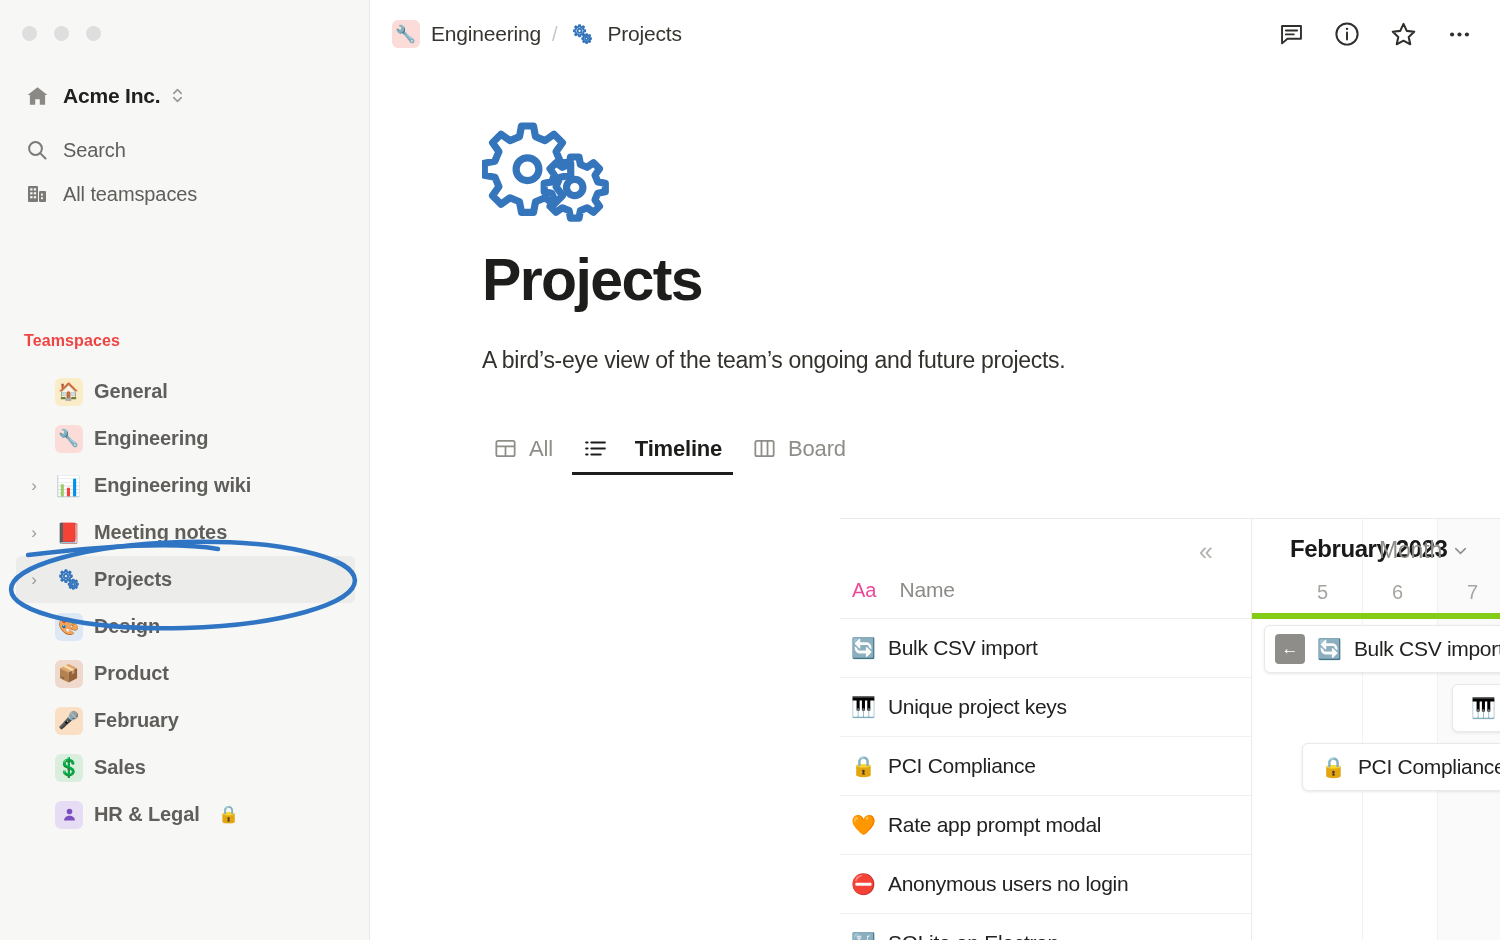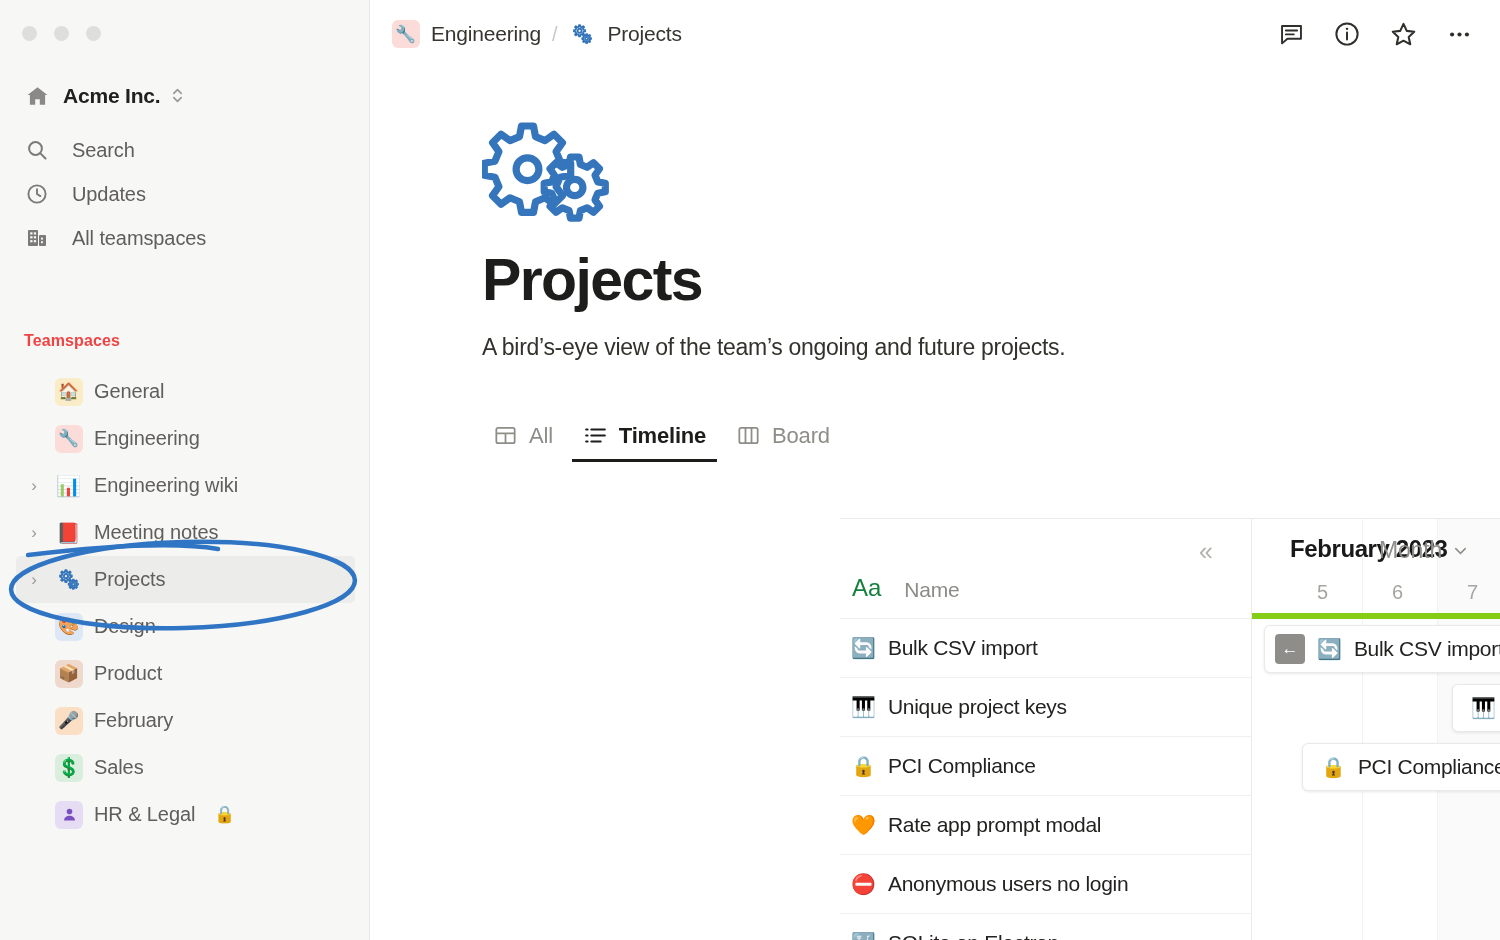--- a/index.html
+++ b/index.html
@@ -25,21 +25,21 @@
   .ws-row {
     position: absolute; top: 76px; left: 16px; right: 14px;
     height: 40px; display: flex; align-items: center; gap: 13px;
     padding: 0 8px; border-radius: 5px; cursor: pointer;
   }
   .ws-name { font-size: 21px; font-weight: 700; color: #202020; letter-spacing: -.2px; }
   .ws-chev { color: #9b9a97; font-size: 15px; line-height: 1; margin-left: -2px; }
 
   .nav-block { position: absolute; top: 128px; left: 16px; right: 14px; }
   .nav-item {
-    display: flex; align-items: center; gap: 22px;
+    display: flex; align-items: center; gap: 13px;
     height: 44px; padding: 0 8px; border-radius: 5px; cursor: pointer;
   }
   .nav-item .lbl { font-size: 20px; color: #5f5e5b; letter-spacing: -.1px; }
   .nav-ico { width: 26px; height: 26px; flex: 0 0 26px; display: flex; align-items: center; justify-content: center; color: #7b7a77; }
 
   .section-label {
     position: absolute; top: 332px; left: 24px;
     font-size: 16px; font-weight: 600; color: #ef4444; letter-spacing: .1px;
   }
 
@@ -55,61 +55,61 @@
   }
   .chev.blank { visibility: hidden; }
   .emoji-box {
     width: 28px; height: 28px; flex: 0 0 28px; border-radius: 6px;
     display: flex; align-items: center; justify-content: center; font-size: 17px;
   }
   .plain-ico {
     width: 28px; height: 28px; flex: 0 0 28px;
     display: flex; align-items: center; justify-content: center; font-size: 20px;
   }
-  .team-item .lbl { font-size: 20px; color: #5f5e5b; letter-spacing: -.1px; white-space: nowrap; }
+  .team-item .lbl { font-size: 20px; color: #5f5e5b; letter-spacing: -.1px; white-space: nowrap; font-weight: bold; }
   .lock-suffix { font-size: 17px; margin-left: 8px; }
 
   
   #annot { position: absolute; left: 2px; top: 524px; width: 366px; height: 112px; pointer-events: none; }
 
   
   #main { flex: 1 1 auto; position: relative; background: #fff; height: 940px; overflow: hidden; }
 
   #topbar { height: 68px; display: flex; align-items: center; padding: 0 26px 0 22px; }
   .crumb { display: flex; align-items: center; gap: 11px; cursor: pointer; }
   .crumb .lbl { font-size: 21px; color: #37352f; letter-spacing: -.2px; }
   .crumb-sep { color: #c9c8c5; font-size: 20px; margin: 0 11px; }
   .top-actions { margin-left: auto; display: flex; align-items: center; gap: 26px; }
   .top-btn { width: 30px; height: 30px; display: flex; align-items: center; justify-content: center; cursor: pointer; color: #2f2f2c; }
 
   #page { padding: 54px 0 0 112px; }
   #page-icon { font-size: 0; line-height: 0; margin-bottom: 26px; }
   #page-title { font-size: 59px; font-weight: 700; color: #1d1d1b; letter-spacing: -1.6px; line-height: 1.05; }
-  #page-desc { margin-top: 22px; font-size: 23px; color: #33312c; letter-spacing: -.3px; }
+  #page-desc { margin-top: 35px; font-size: 23px; color: #33312c; letter-spacing: -.3px; }
 
   
   #tabs { margin-top: 62px; display: flex; align-items: flex-start; gap: 8px; height: 54px; }
   .tab {
     display: flex; align-items: center; gap: 11px; padding: 0 11px 13px 11px;
     cursor: pointer; position: relative;
   }
   .tab .lbl { font-size: 22px; color: #8e8d88; letter-spacing: -.2px; }
-  .tab.active .lbl { color: #1d1d1b; font-weight: 700; }
+  .tab.active .lbl { color: #1d1d1b; font-weight: 700; margin-left: 16px; }
   .tab.active::after {
     content: ""; position: absolute; left: 0; right: 0; bottom: 0; height: 3px; background: #1d1d1b;
   }
   .tab-ico { color: #8e8d88; display: flex; align-items: center; }
   .tab.active .tab-ico { color: #1d1d1b; }
 
   
   #tl { position: absolute; left: 470px; right: 0; top: 518px; bottom: 0; border-top: 1px solid #eaeae8; display: flex; }
   #tl-left { width: 412px; flex: 0 0 412px; border-right: 1px solid #eaeae8; position: relative; }
   #collapse { position: absolute; right: 38px; top: 20px; color: #b4b3af; font-size: 25px; cursor: pointer; line-height: 1; }
   #name-head { height: 100px; display: flex; align-items: flex-end; padding: 0 0 16px 12px; gap: 11px; border-bottom: 1px solid #eeeeec; }
-  #name-head .aa { font-size: 24px; color: #15803d; }
+  #name-head .aa { font-size: 20px; color: #ec4899; }
   #name-head .nm { font-size: 21px; color: #8c8b87; letter-spacing: -.2px; margin-left: 12px; }
   .row { height: 59px; display: flex; align-items: center; gap: 12px; padding-left: 12px; border-bottom: 1px solid #f0f0ee; }
   .row .rico { font-size: 20px; width: 24px; flex: 0 0 24px; display: flex; align-items: center; justify-content: center; }
   .row .rlbl { font-size: 21px; color: #232221; letter-spacing: -.3px; white-space: nowrap; }
 
   #tl-right { flex: 1 1 auto; position: relative; overflow: hidden; }
   #tl-head { height: 100px; position: relative; border-bottom: 6px solid #84cc16; }
   #month { position: absolute; left: 38px; top: 16px; font-size: 24px; font-weight: 700; color: #19191a; letter-spacing: -.4px; }
   #scale { position: absolute; right: 30px; top: 18px; display: flex; align-items: center; gap: 9px; cursor: pointer; }
   #scale .lbl { font-size: 23px; color: #8e8d88; letter-spacing: -.2px; }
@@ -165,29 +165,20 @@
         <span class="nav-ico">
           <svg width="24" height="24" viewBox="0 0 24 24" fill="none" stroke="#7b7a77" stroke-width="2" stroke-linecap="round">
               <circle cx="10.5" cy="10.5" r="6.4"></circle>
               <path d="M15.4 15.4 20.5 20.5"></path>
             </svg>
         </span>
         <span class="lbl">Search</span>
       </div>
       <div class="nav-item">
         <span class="nav-ico">
-          <svg width="24" height="24" viewBox="0 0 24 24" fill="none" stroke="#7b7a77" stroke-width="1.9" stroke-linecap="round">
-              <circle cx="12" cy="12" r="8.6"></circle>
-              <path d="M12 7.2V12l3.4 2.1"></path>
-            </svg>
-        </span>
-        <span class="lbl">Updates</span>
-      </div>
-      <div class="nav-item">
-        <span class="nav-ico">
           <svg width="24" height="24" viewBox="0 0 24 24" fill="#7b7a77">
               <rect x="3" y="4" width="10" height="16" rx="1"></rect>
               <rect x="14" y="9" width="7" height="11" rx="1"></rect>
               <rect x="5.2" y="6.3" width="2.3" height="2.2" fill="#f7f7f5"></rect>
               <rect x="8.8" y="6.3" width="2.3" height="2.2" fill="#f7f7f5"></rect>
               <rect x="5.2" y="10.2" width="2.3" height="2.2" fill="#f7f7f5"></rect>
               <rect x="8.8" y="10.2" width="2.3" height="2.2" fill="#f7f7f5"></rect>
               <rect x="5.2" y="14.1" width="2.3" height="2.2" fill="#f7f7f5"></rect>
               <rect x="8.8" y="14.1" width="2.3" height="2.2" fill="#f7f7f5"></rect>
               <rect x="16" y="11.6" width="1.9" height="2" fill="#f7f7f5"></rect>

